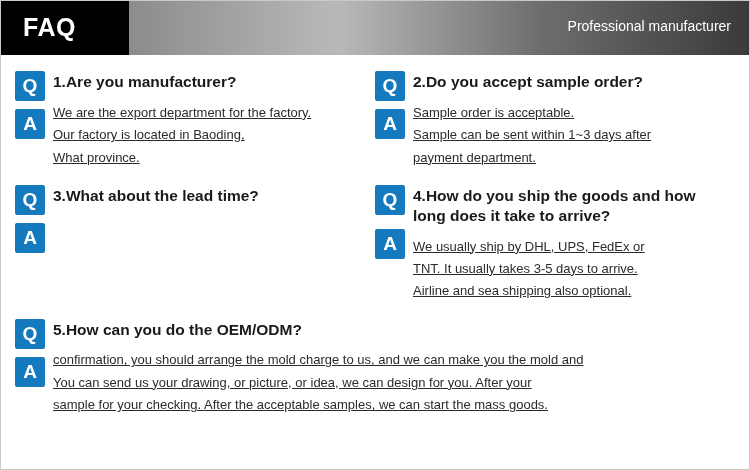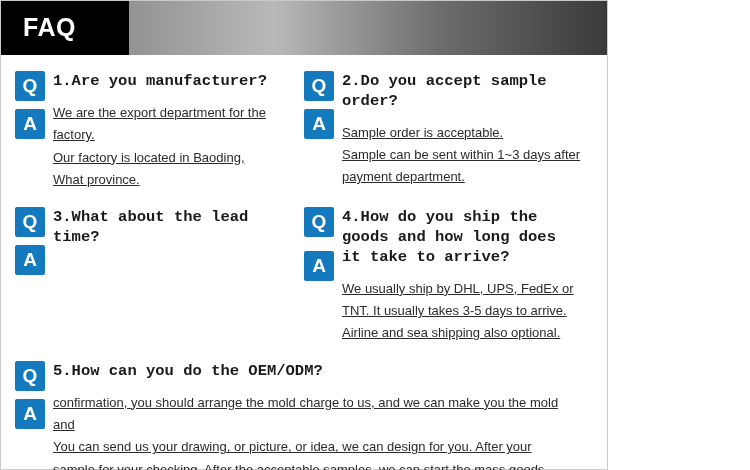--- a/index.html
+++ b/index.html
@@ -8,21 +8,21 @@
   }
   body {
     width: 750px;
     height: 470px;
     background: #ffffff;
     font-family: "Liberation Sans", sans-serif;
     overflow: hidden;
   }
   .page {
     position: relative;
-    width: 608px;
+    width: 750px;
     height: 470px;
     box-sizing: border-box;
     border: 1px solid #c9c9c9;
   }
 
   
   .header {
     position: relative;
     height: 54px;
     width: 100%;
@@ -116,21 +116,20 @@
   .qa-body {
     flex: 1;
     min-width: 0;
   }
   .question {
     font-size: 15.5px;
     font-weight: bold;
     color: #1a1a1a;
     line-height: 1.28;
     margin: 3px 0 10px 0;
-    font-family: Liberation Mono, monospace;
   }
   .answer {
     font-size: 13px;
     color: #2b2b2b;
     line-height: 1.72;
   }
   .answer p {
     margin: 0;
     text-decoration: underline;
   }
@@ -138,20 +137,21 @@
 </style>
 </head>
 <body>
 
 <div class="page">
 
   <div class="header">
     <div class="header-black"></div>
     <div class="header-black-tip"></div>
     <div class="header-title">FAQ</div>
+    <div class="header-right">Professional manufacturer</div>
   </div>
 
   <div class="content">
 
     <div class="row">
       <div class="col">
         <div class="qa">
           <div class="badges">
             <div class="badge q">Q</div>
             <div class="badge a">A</div>

